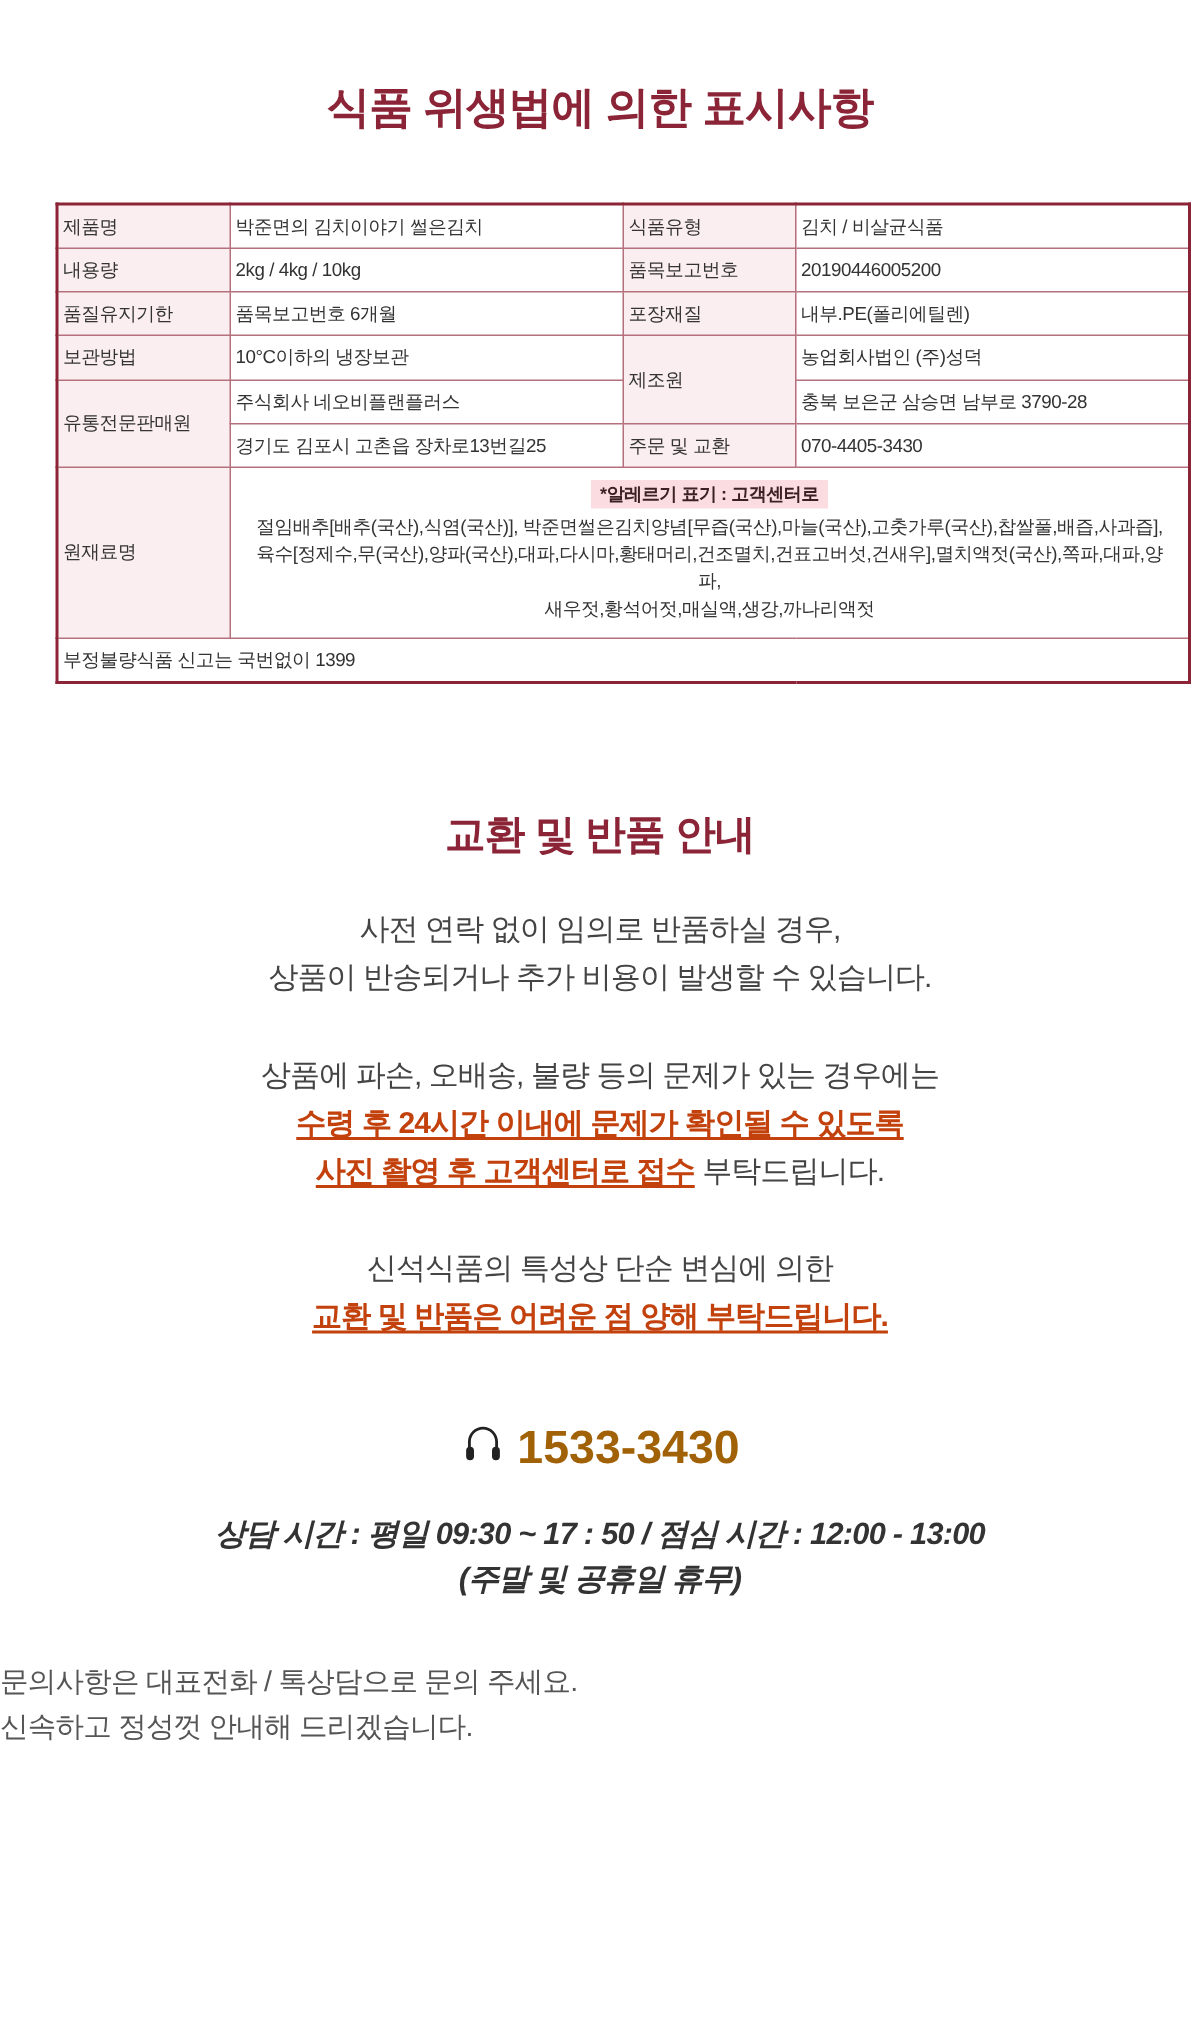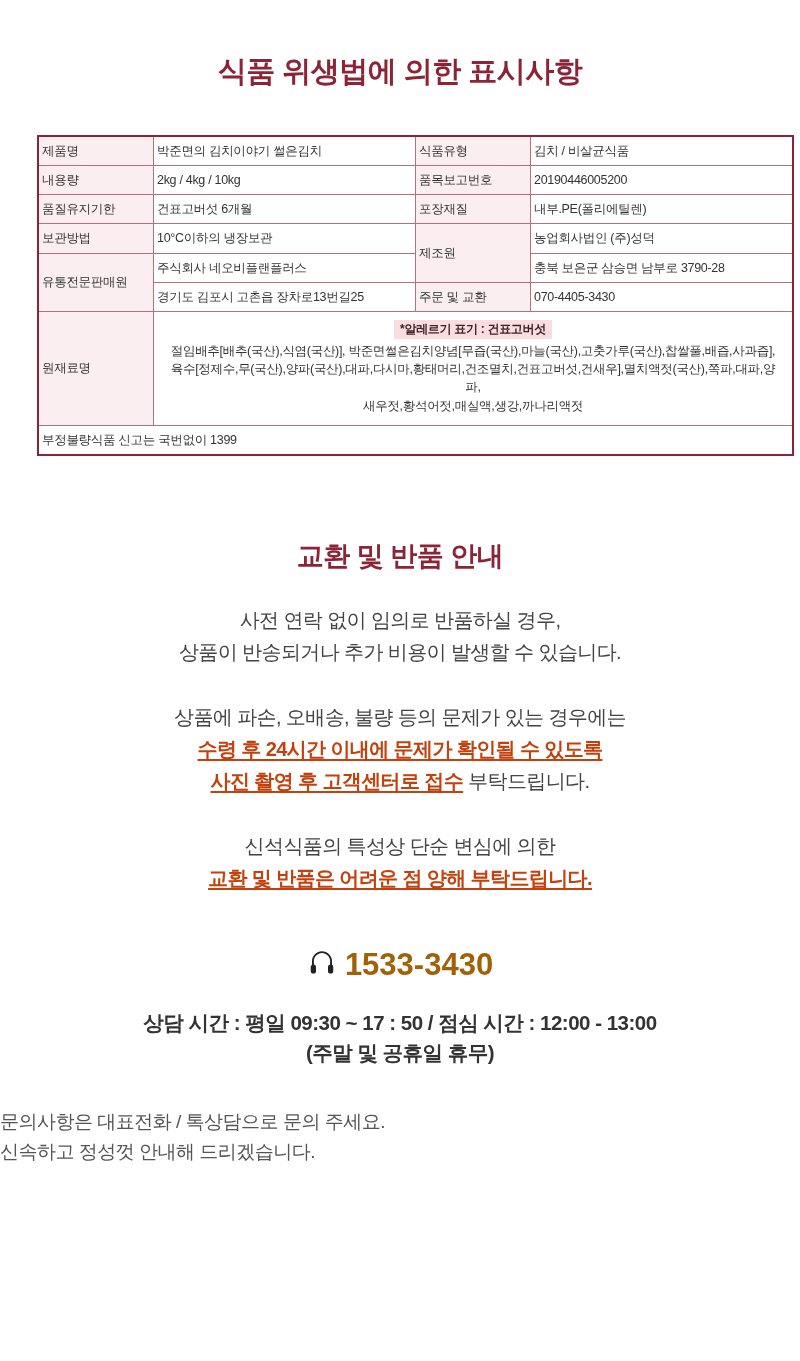--- a/index.html
+++ b/index.html
@@ -118,20 +118,21 @@
   }
 
   .hours {
     margin-top: 22px;
     text-align: center;
     font-size: 20.5px;
     font-weight: bold;
     color: #333;
     line-height: 1.5;
     letter-spacing: -0.5px;
+    font-style: italic;
   }
 
   .closing {
     margin-top: 38px;
     font-size: 19px;
     color: #555555;
     line-height: 1.6;
     letter-spacing: -0.5px;
   }
 </style>
@@ -150,21 +151,21 @@
         <td class="val-right">김치 / 비살균식품</td>
       </tr>
       <tr>
         <td class="hdr">내용량</td>
         <td class="val-left">2kg / 4kg / 10kg</td>
         <td class="hdr2">품목보고번호</td>
         <td class="val-right">20190446005200</td>
       </tr>
       <tr>
         <td class="hdr">품질유지기한</td>
-        <td class="val-left">건표고버섯 6개월</td>
+        <td class="val-left">품목보고번호 6개월</td>
         <td class="hdr2">포장재질</td>
         <td class="val-right">내부.PE(폴리에틸렌)</td>
       </tr>
       <tr>
         <td class="hdr">보관방법</td>
         <td class="val-left">10°C이하의 냉장보관</td>
         <td class="hdr2" rowspan="2">제조원</td>
         <td class="val-right">농업회사법인 (주)성덕</td>
       </tr>
       <tr>
@@ -173,21 +174,21 @@
         <td class="val-right">충북 보은군 삼승면 남부로 3790-28</td>
       </tr>
       <tr>
         <td class="val-left">경기도 김포시 고촌읍 장차로13번길25</td>
         <td class="hdr2">주문 및 교환</td>
         <td class="val-right">070-4405-3430</td>
       </tr>
       <tr>
         <td class="hdr">원재료명</td>
         <td class="ingredients-cell" colspan="3">
-          <span class="allergy">*알레르기 표기 : 건표고버섯</span>
+          <span class="allergy">*알레르기 표기 : 고객센터로</span>
           <span class="ingredients-line">절임배추[배추(국산),식염(국산)], 박준면썰은김치양념[무즙(국산),마늘(국산),고춧가루(국산),찹쌀풀,배즙,사과즙],</span>
           <span class="ingredients-line">육수[정제수,무(국산),양파(국산),대파,다시마,황태머리,건조멸치,건표고버섯,건새우],멸치액젓(국산),쪽파,대파,양파,</span>
           <span class="ingredients-line">새우젓,황석어젓,매실액,생강,까나리액젓</span>
         </td>
       </tr>
       <tr class="footer-row">
         <td colspan="4">부정불량식품 신고는 국번없이 1399</td>
       </tr>
     </tbody>
   </table>

